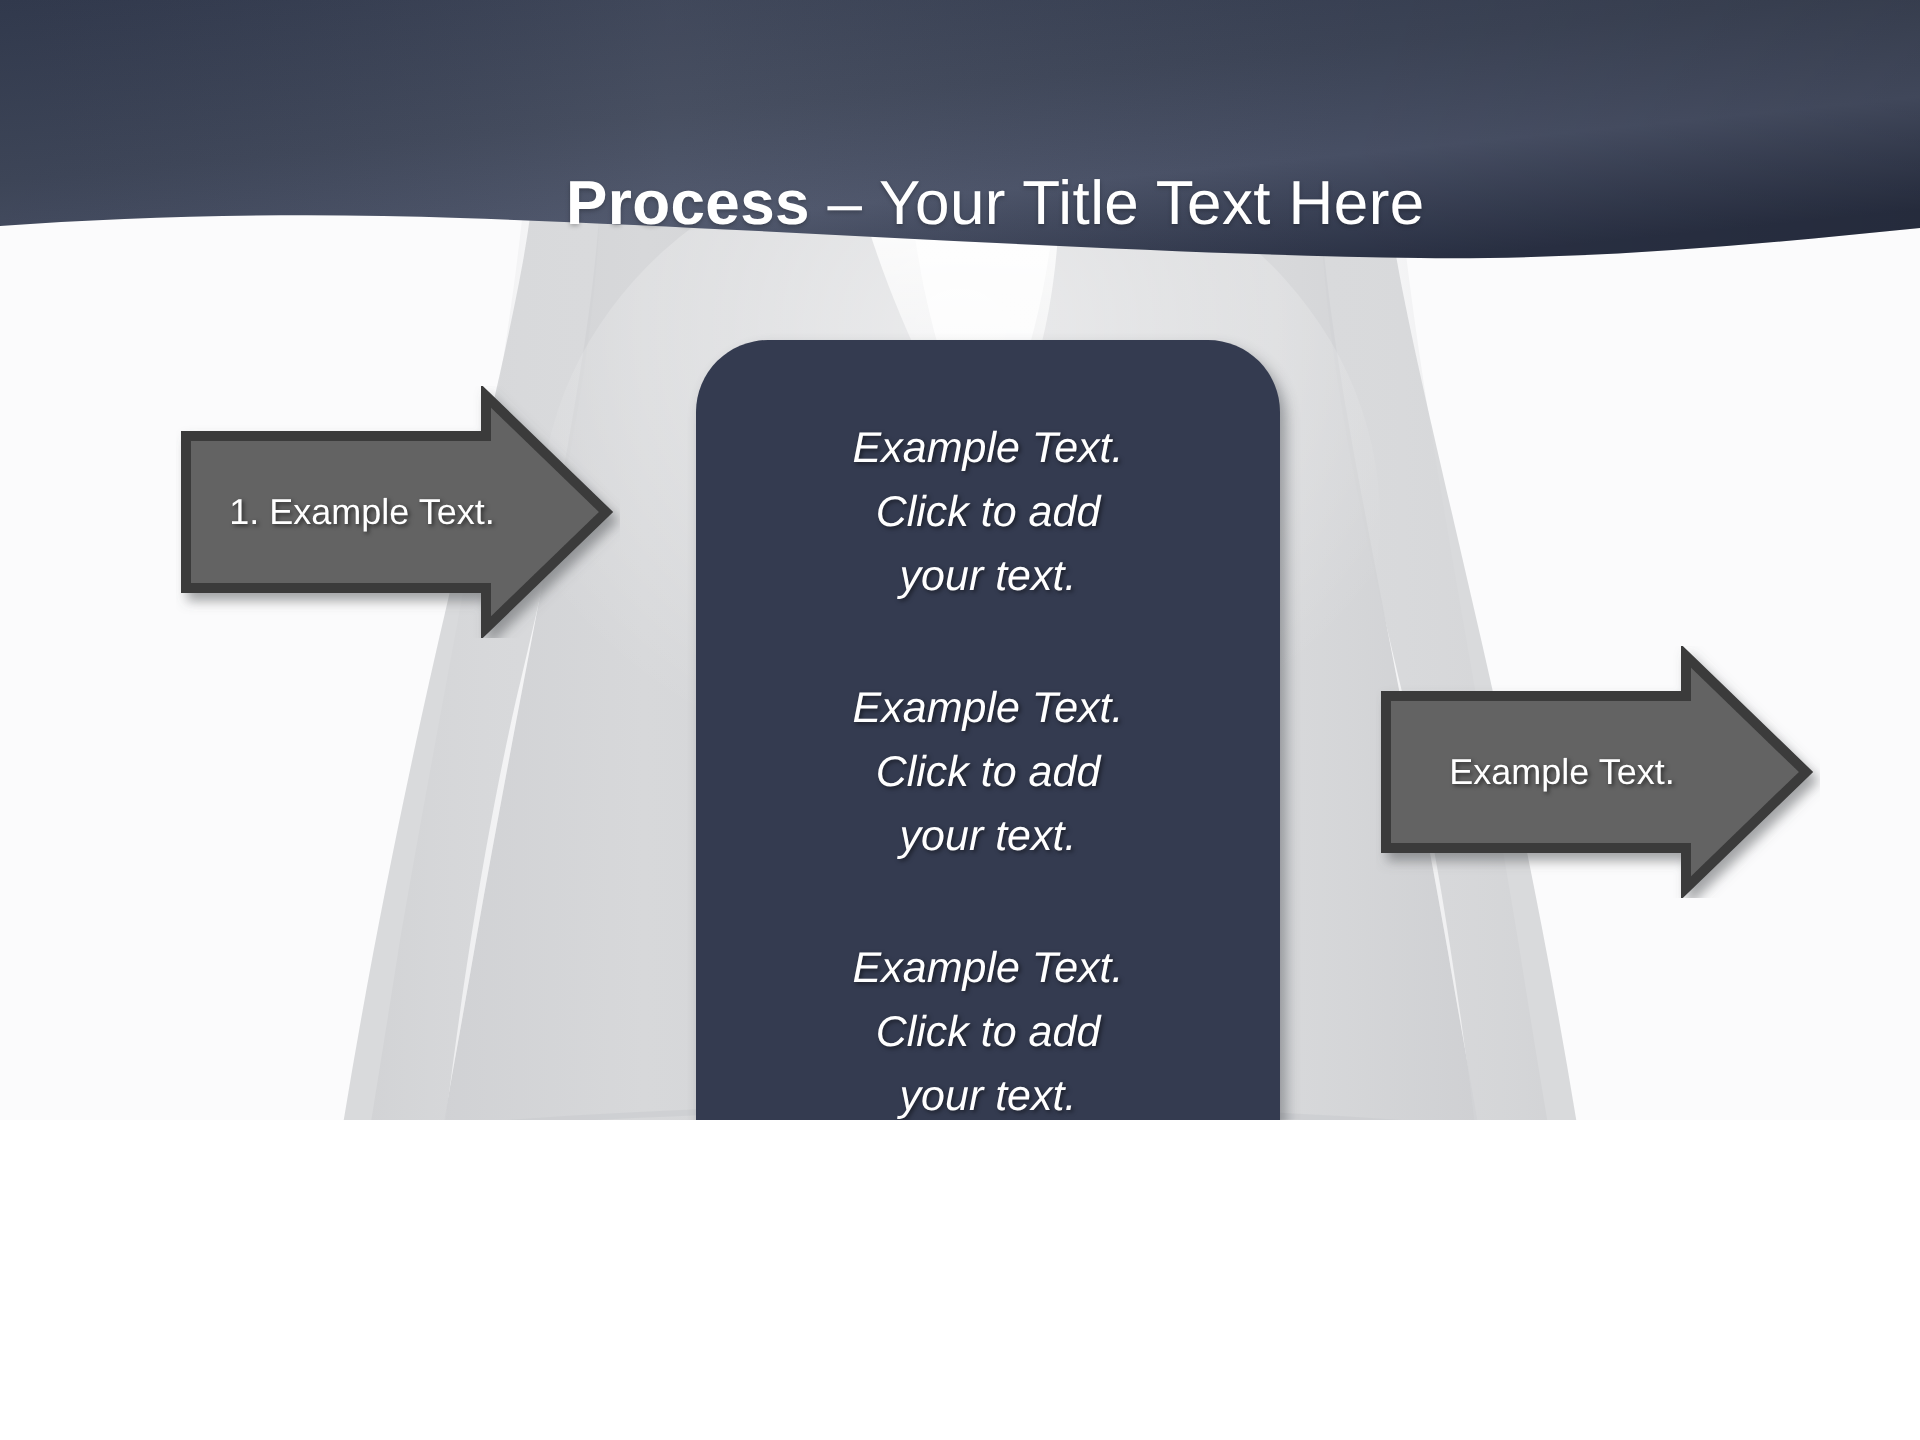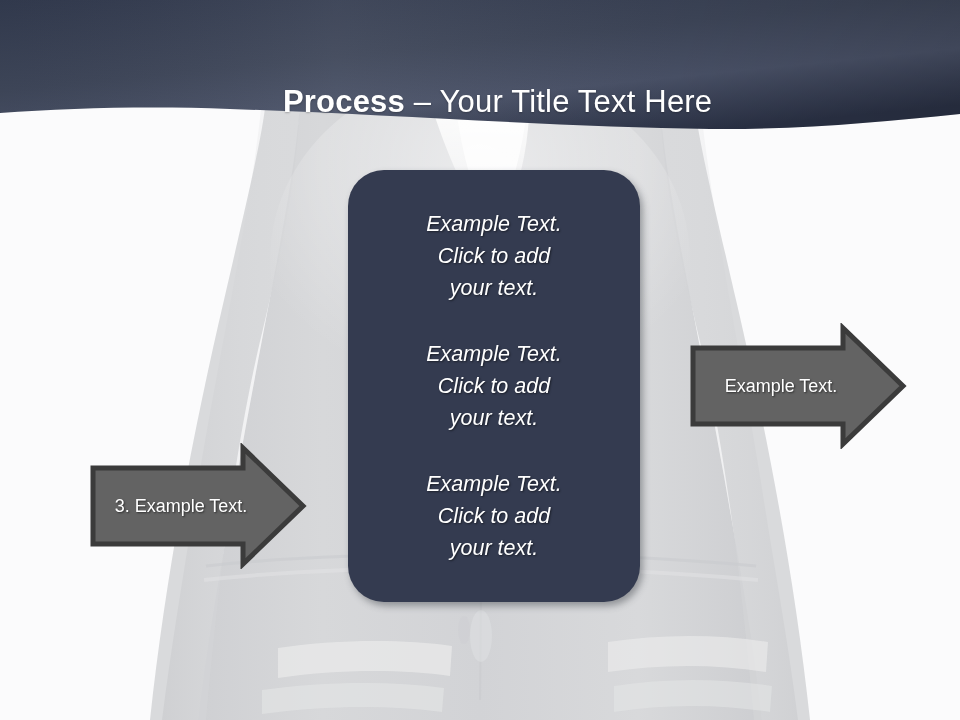--- a/index.html
+++ b/index.html
@@ -8,21 +8,21 @@
     padding: 0;
     background: #ffffff;
   }
   body {
     font-family: "Liberation Sans", sans-serif;
   }
 
   .slide {
     position: relative;
     width: 960px;
-    height: 720px;
+    height: 560px;
     overflow: hidden;
     background: #1d4ed8;
     text-decoration: underline;
   }
 
   
   .bg-photo {
     position: absolute;
     left: 0; top: 0;
     width: 960px; height: 720px;
@@ -208,28 +208,33 @@
 Click  to add
 your text.</p>
     <p class="box-para">Example Text.
 Click  to add
 your text.</p>
     <p class="box-para">Example Text.
 Click  to add
 your text.</p>
   </div>
 
-
-
-  <div class="arrow arrow-3">
+  <div class="arrow arrow-1">
     <svg width="222" height="126" viewBox="0 0 222 126">
+      <defs>
+        <filter id="arShadow" x="-20%" y="-20%" width="150%" height="150%">
+          <feDropShadow dx="3" dy="4" stdDeviation="3" flood-color="#5a5c60" flood-opacity="0.55"></feDropShadow>
+        </filter>
+      </defs>
       <path d="M5,25 L155,25 L155,5 L215,63 L155,121 L155,101 L5,101 Z" fill="#636363" stroke="#3b3b3b" stroke-width="5" stroke-linejoin="miter" filter="url(#arShadow)"></path>
     </svg>
-    <span class="arrow-label">3. Example Text.</span>
-  </div>
+    <span class="arrow-label">1. Example Text.</span>
+  </div>
+
+
 
   <div class="arrow arrow-4">
     <svg width="222" height="126" viewBox="0 0 222 126">
       <path d="M5,25 L155,25 L155,5 L215,63 L155,121 L155,101 L5,101 Z" fill="#636363" stroke="#3b3b3b" stroke-width="5" stroke-linejoin="miter" filter="url(#arShadow)"></path>
     </svg>
     <span class="arrow-label">Example Text.</span>
   </div>
 
 </div>
 

